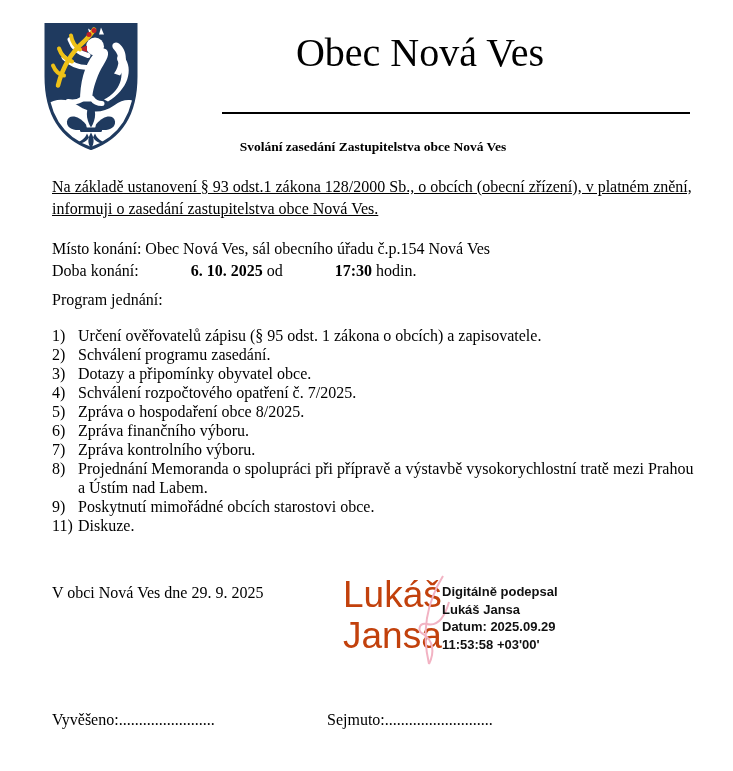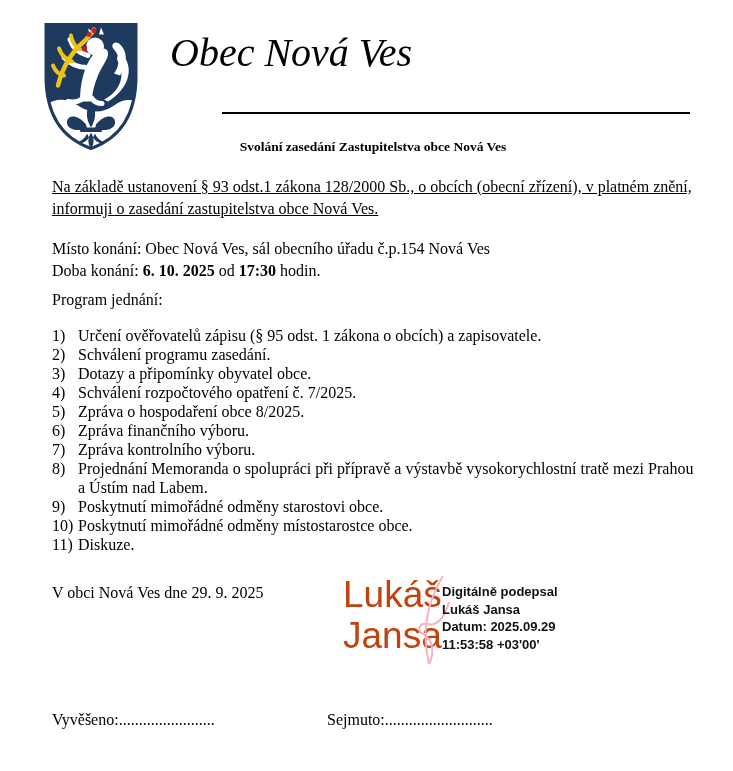--- a/index.html
+++ b/index.html
@@ -13,32 +13,32 @@
   }
   .coa{position:absolute;left:42px;top:20px;width:98px;height:136px;}
   .navy{fill:var(--shield-navy,#1f3a5f);}
   .navy-stroke{stroke:var(--shield-navy,#1f3a5f);}
   .white{fill:#ffffff;}
   .white-stroke{stroke:#ffffff;}
   .gold-stroke{stroke:var(--antler-gold,#eec117);}
   .red{fill:var(--tongue-red,#c0222a);}
   .doc-title{
     position:absolute;left:170px;top:30px;width:500px;
-    font-size:40px;line-height:46px;font-style:italic;
+    text-align:center;font-size:40px;line-height:46px;
   }
   .title-rule{position:absolute;left:222px;top:112px;width:468px;height:2px;background:#000;}
   .doc-subtitle{
     position:absolute;left:123px;top:139px;width:500px;
     text-align:center;font-weight:bold;font-size:13.5px;
   }
   .intro{position:absolute;left:52px;top:176px;width:648px;font-size:16px;line-height:22px;text-decoration:underline;}
   .place-line,.time-line{position:absolute;left:52px;font-size:16px;line-height:22px;}
   .place-line{top:238px;}
   .time-line{top:260px;}
-  .time-line b{font-weight:bold;}
+  .time-line b{font-weight:bold;margin-left:48px;}
   .agenda-heading{position:absolute;left:52px;top:291px;font-size:16px;}
   .agenda{position:absolute;left:52px;top:326px;width:652px;font-size:16px;line-height:19px;}
   .agenda-item{display:flex;}
   .agenda-num{flex:0 0 26px;}
   .agenda-text{flex:1;}
   .date-line{position:absolute;left:52px;top:584px;font-size:16px;}
   .signer-line{position:absolute;left:52px;top:639px;font-size:16px;}
   .sig-block{position:absolute;left:335px;top:572px;width:320px;height:100px;}
   .sig-name{
     position:absolute;left:8px;top:2px;
@@ -149,25 +149,21 @@
     <div class="agenda-item">
       <span class="agenda-num">7)</span>
         <span class="agenda-text">Zpráva kontrolního výboru.</span>
     </div>
     <div class="agenda-item">
       <span class="agenda-num">8)</span>
         <span class="agenda-text">Projednání Memoranda o spolupráci při přípravě a výstavbě vysokorychlostní tratě mezi Prahou a Ústím nad Labem.</span>
     </div>
     <div class="agenda-item">
       <span class="agenda-num">9)</span>
-        <span class="agenda-text">Poskytnutí mimořádné odměny starostovi obce.</span>
-    </div>
-    <div class="agenda-item">
-      <span class="agenda-num">10)</span>
-        <span class="agenda-text">Poskytnutí mimořádné odměny místostarostce obce.</span>
+        <span class="agenda-text">Poskytnutí mimořádné obcích starostovi obce.</span>
     </div>
     <div class="agenda-item">
       <span class="agenda-num">11)</span>
         <span class="agenda-text">Diskuze.</span>
     </div>
   </div>
 
   <div class="date-line">V obci Nová Ves dne 29. 9. 2025</div>
 
   <div class="sig-block">

